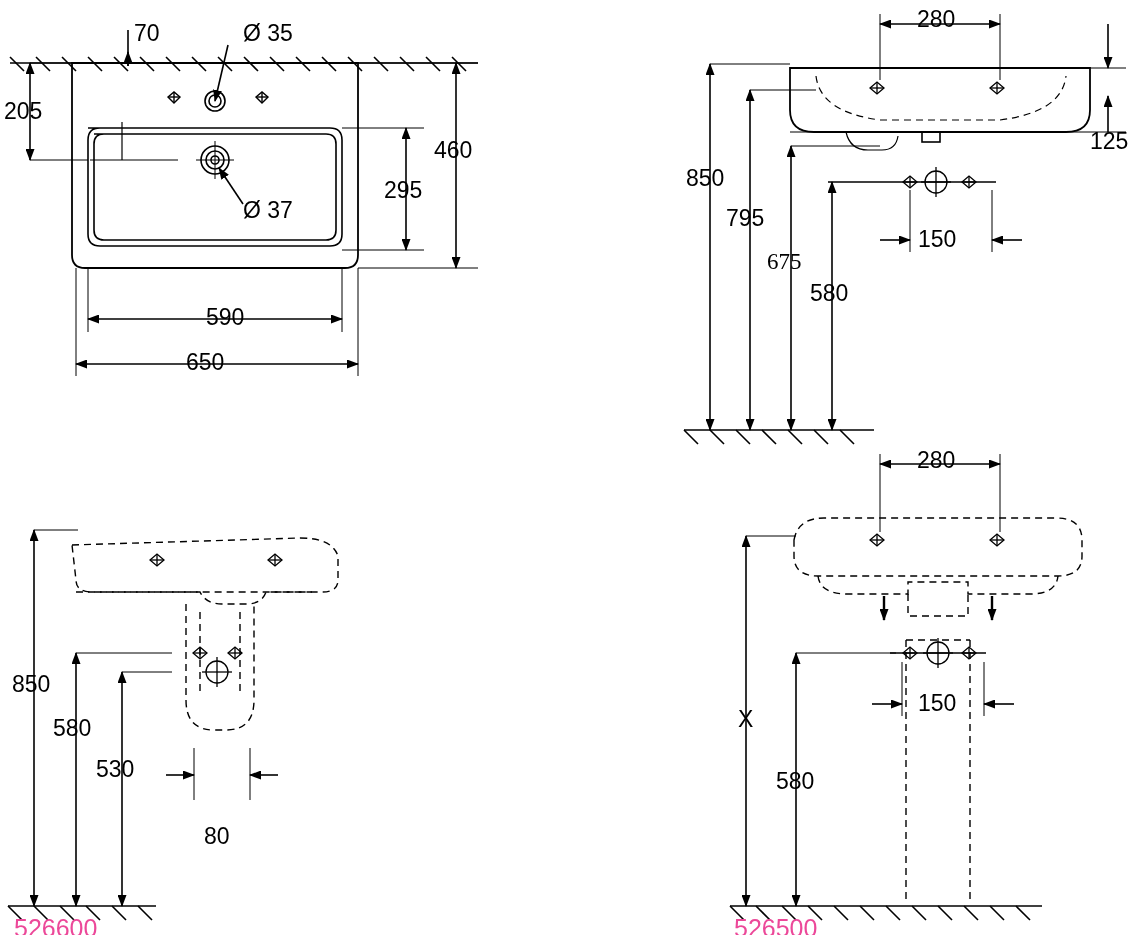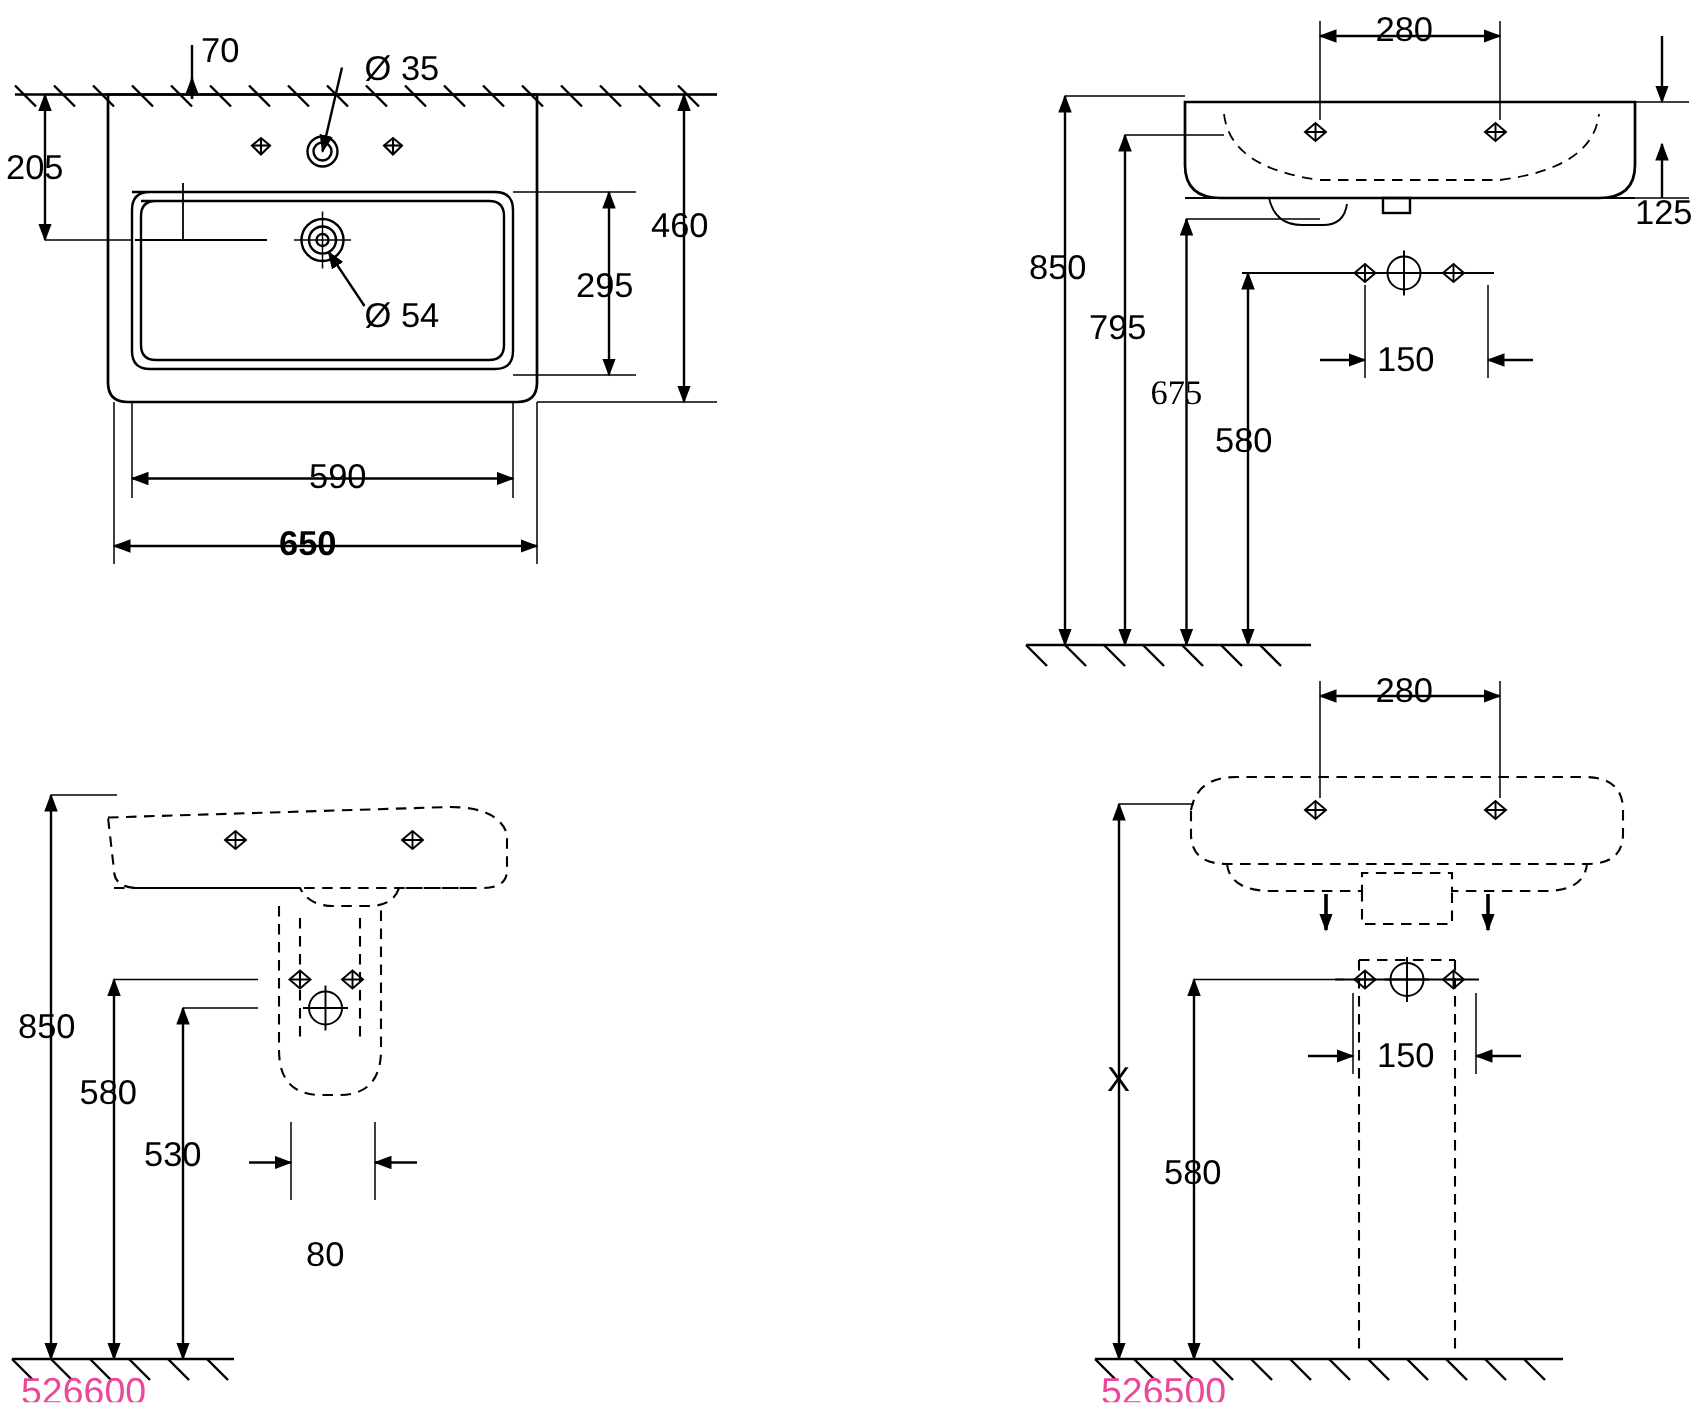--- a/index.html
+++ b/index.html
@@ -305,27 +305,27 @@
 
       <line x1="872" y1="704" x2="902" y2="704" marker-end="url(#arrEnd)"></line>
       <line x1="1014" y1="704" x2="984" y2="704" marker-end="url(#arrEnd)"></line>
       <line x1="902" y1="662" x2="902" y2="716" stroke-width="1"></line>
       <line x1="984" y1="662" x2="984" y2="716" stroke-width="1"></line>
 
     </g>
   </svg>
 
   <div class="dim-label" style="left:134px; top:22px;">70</div>
-  <div class="dim-label" style="left:243px; top:22px;margin-top:12px;">Ø 35</div>
+  <div class="dim-label" style="left:243px; top:22px;">Ø 35</div>
   <div class="dim-label" style="left:4px; top:100px;">205</div>
   <div class="dim-label" style="left:434px; top:139px;">460</div>
   <div class="dim-label" style="left:384px; top:179px;">295</div>
-  <div class="dim-label" style="left:243px; top:199px;">Ø 54</div>
+  <div class="dim-label" style="left:243px; top:199px;">Ø 37</div>
   <div class="dim-label" style="left:190px; top:306px;margin-left:16px;">590</div>
-  <div class="dim-label" style="left:186px; top:351px;font-weight:bold;">650</div>
+  <div class="dim-label" style="left:186px; top:351px;">650</div>
 
   <div class="dim-label" style="left:917px; top:8px;">280</div>
   <div class="dim-label" style="left:1090px; top:82px;margin-top:48px;">125</div>
   <div class="dim-label" style="left:686px; top:167px;">850</div>
   <div class="dim-label" style="left:726px; top:207px;">795</div>
   <div class="dim-label" style="left:767px; top:250px;font-family:Liberation Serif, serif;">675</div>
   <div class="dim-label" style="left:810px; top:282px;">580</div>
   <div class="dim-label" style="left:918px; top:228px;">150</div>
 
   <div class="dim-label" style="left:12px; top:673px;">850</div>

